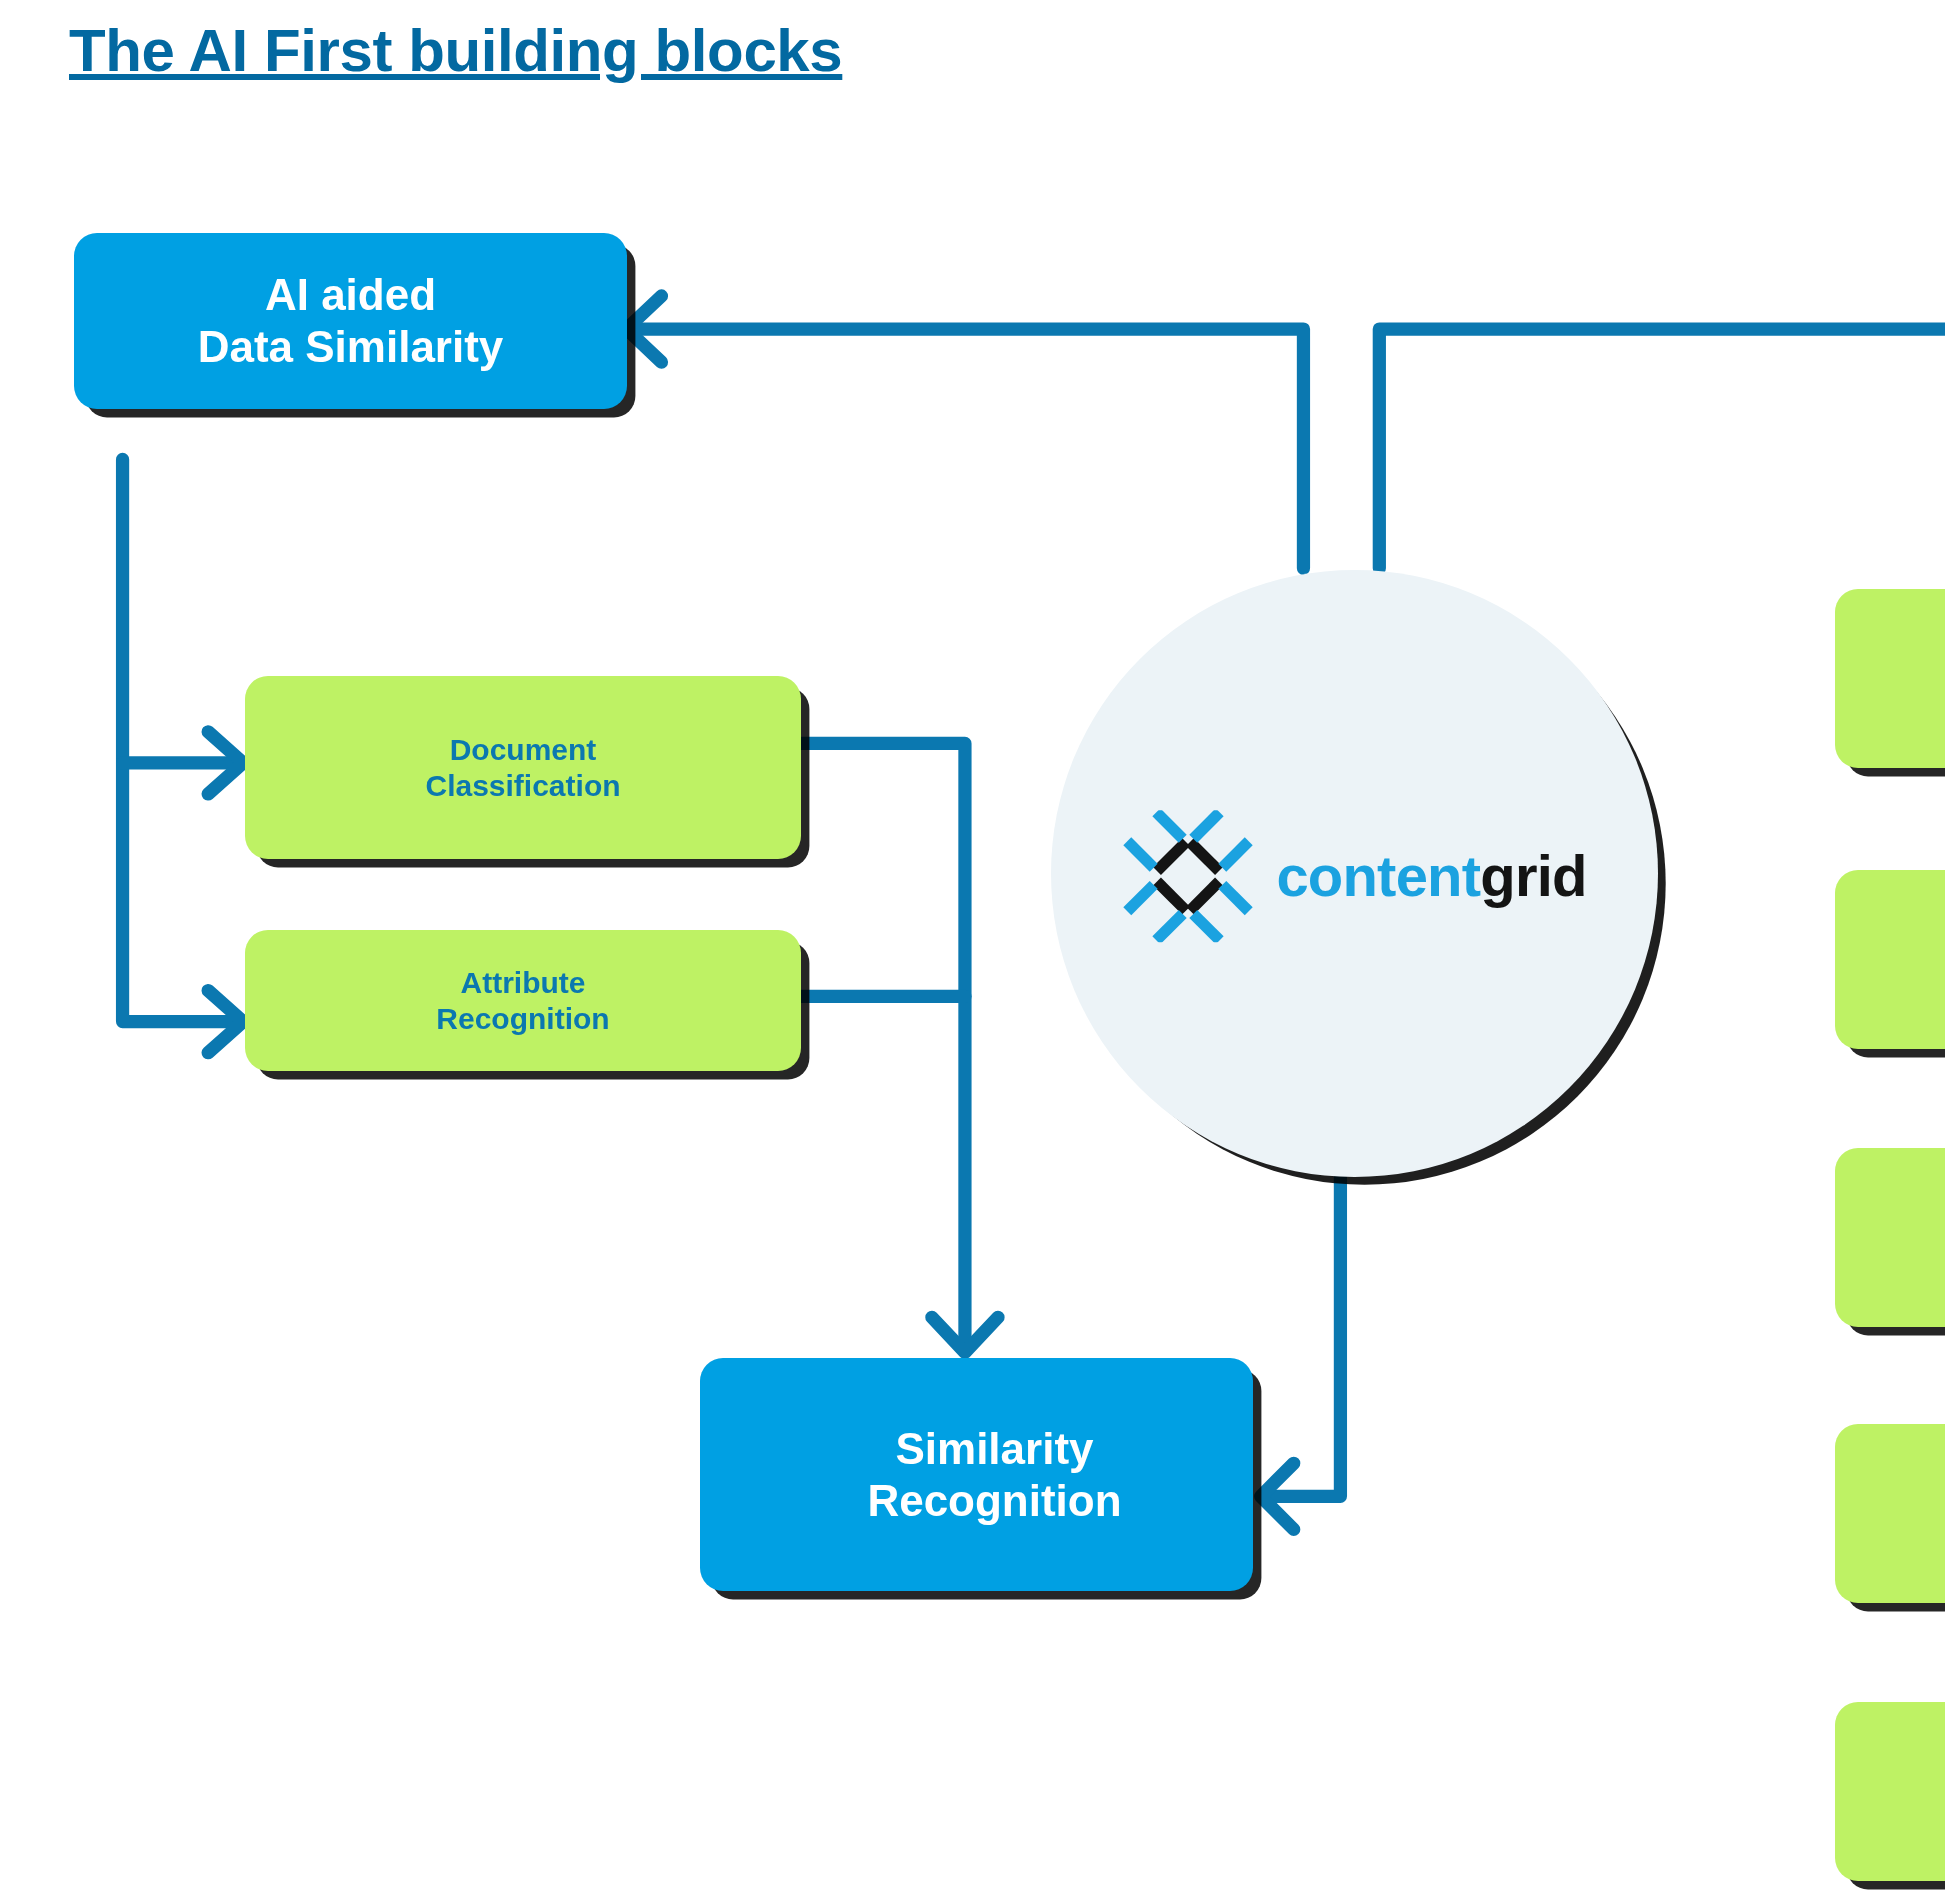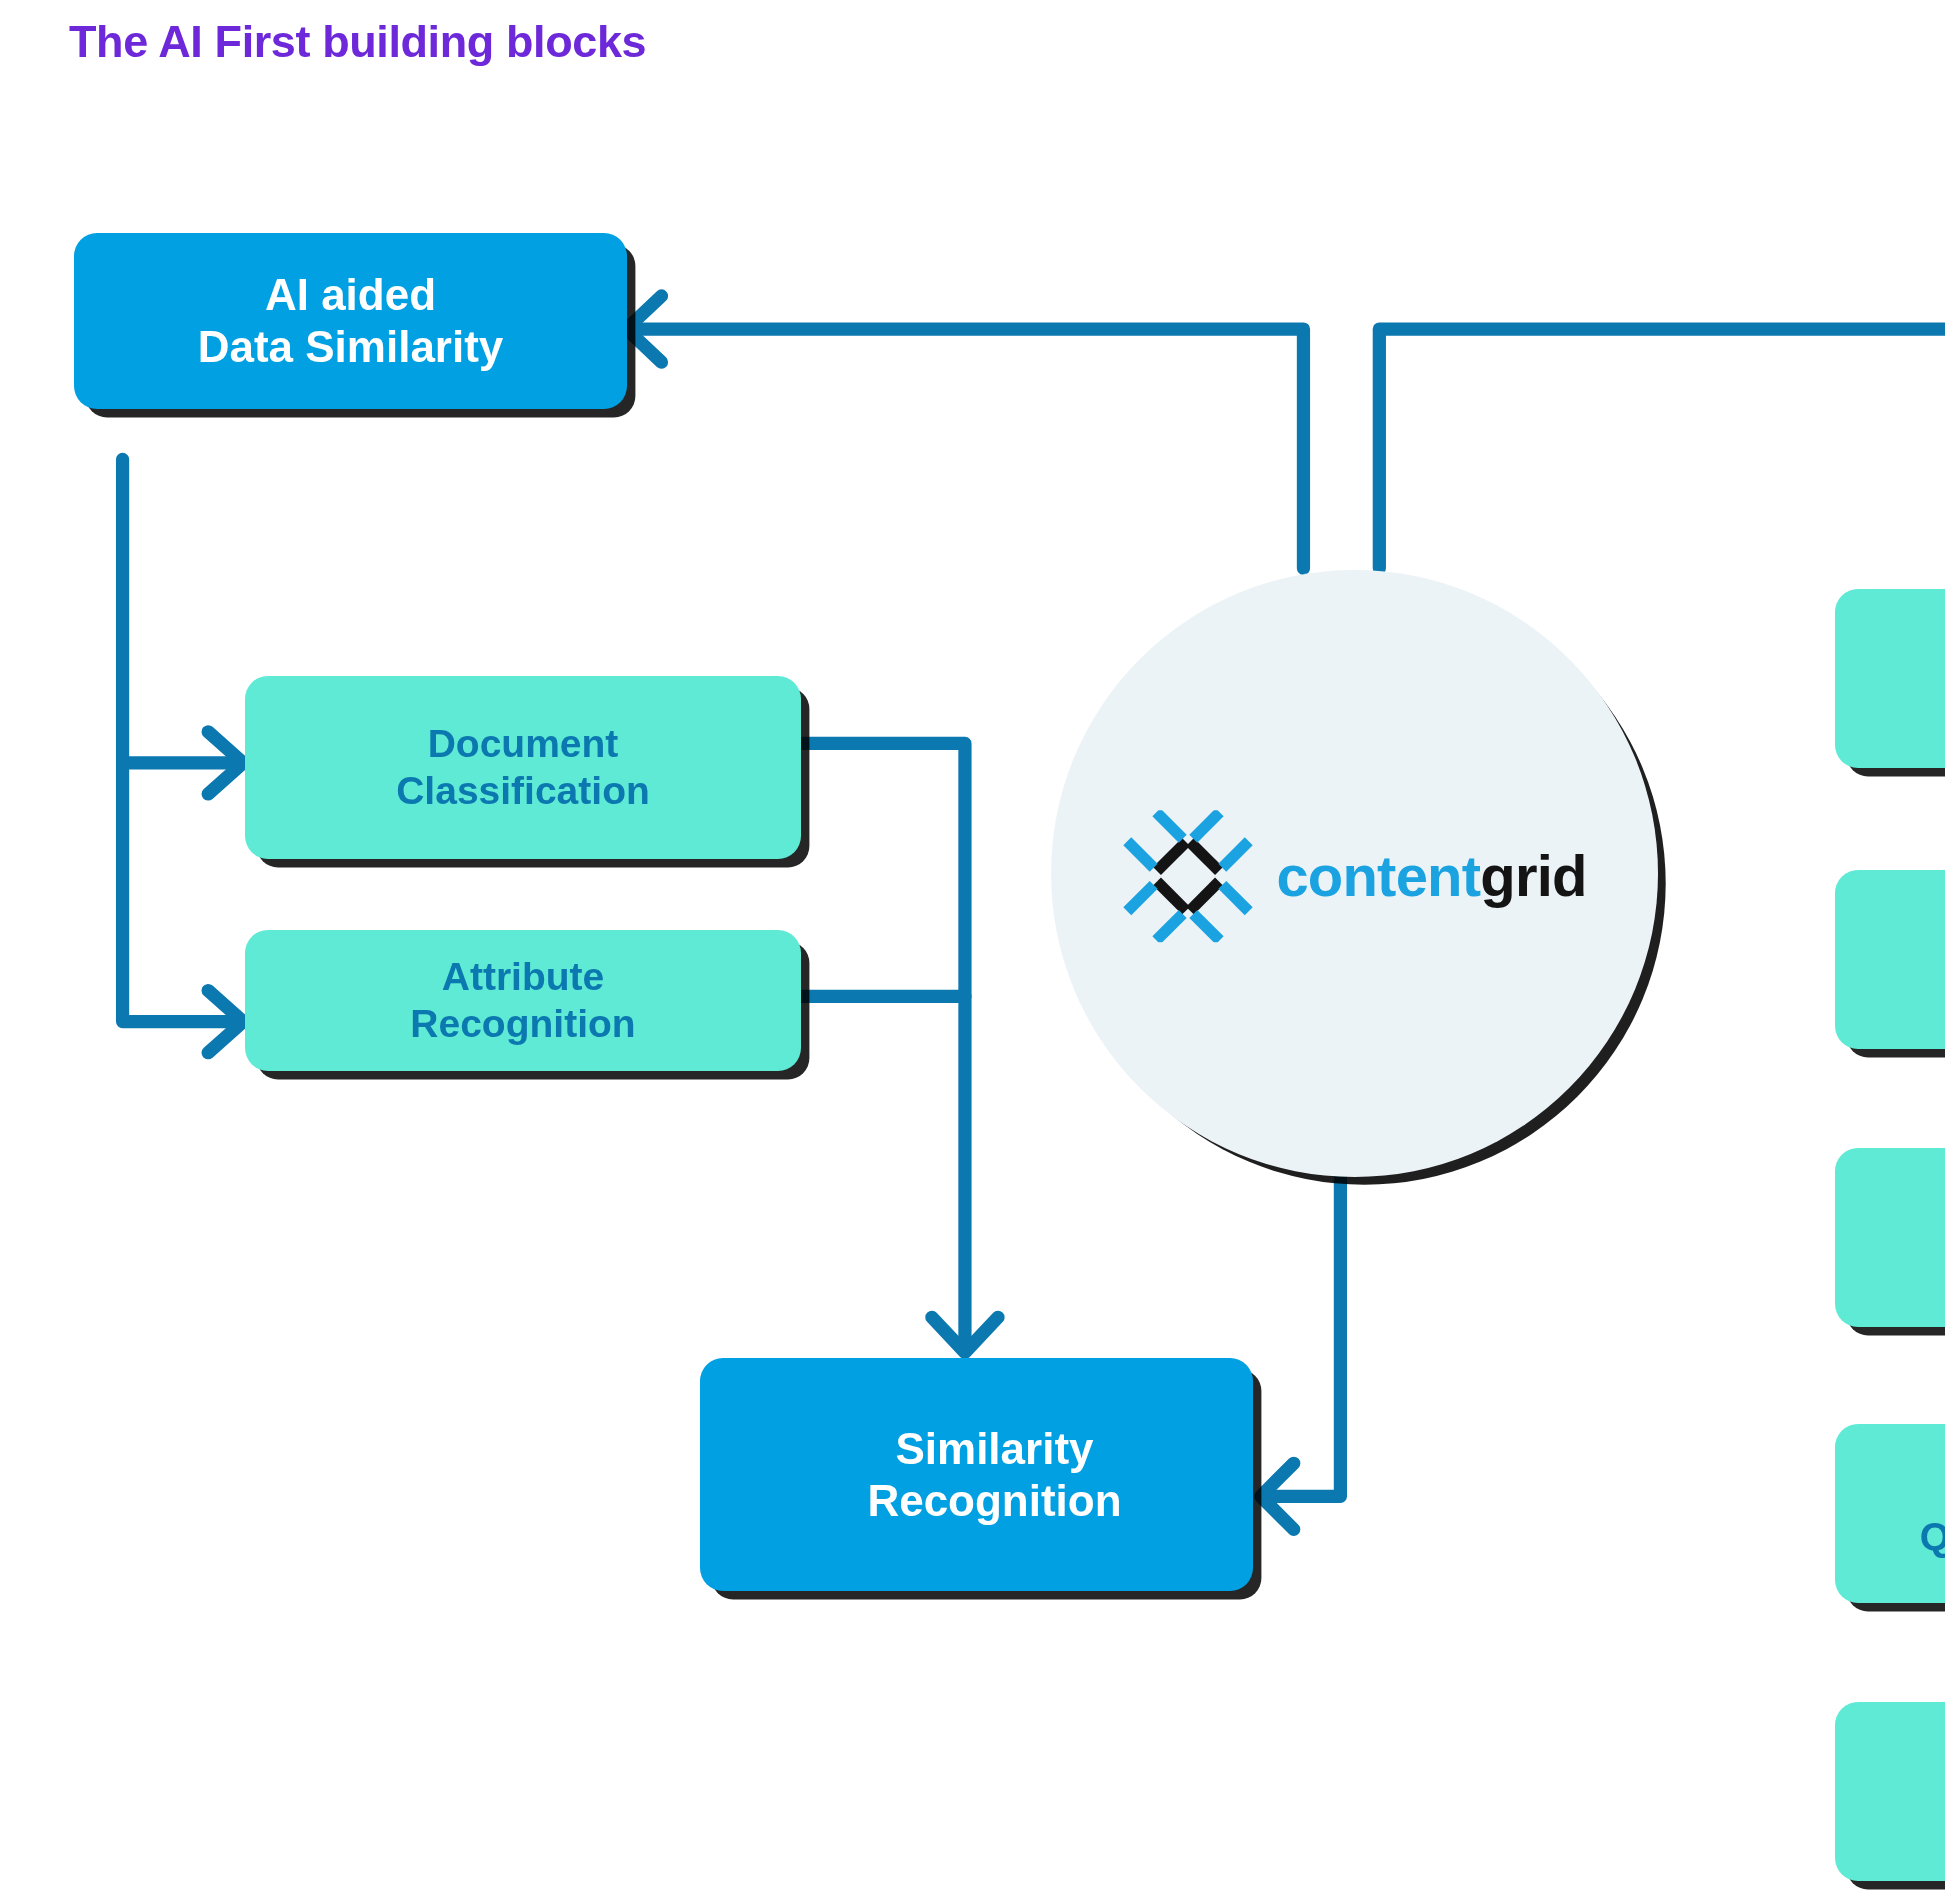--- a/index.html
+++ b/index.html
@@ -19,48 +19,49 @@
     position: absolute;
     inset: 0;
     width: 2668px;
     height: 1895px;
     pointer-events: none;
   }
   .page-title {
     position: absolute;
     left: 69px;
     top: 15.6px;
-    font-size: 45px;
+    font-size: 60px;
     font-weight: bold;
     letter-spacing: -0.4px;
-    color: #6d28d9;
+    color: #0369a1;
     white-space: nowrap;
+    text-decoration: underline;
   }
   .node {
     position: absolute;
     box-sizing: border-box;
     border-radius: 23px;
     display: flex;
     align-items: center;
     justify-content: center;
     text-align: center;
     line-height: 1.18;
     box-shadow: 10px 10px 0 -1.6px rgba(0,0,0,0.85);
   }
   .node-primary {
     background: #00A0E3;
     color: #ffffff;
     font-weight: bold;
     font-size: 44px;
   }
   .node-secondary {
-    background: #5eead4;
+    background: #bef264;
     color: #0B78B0;
     font-weight: bold;
-    font-size: 39px;
+    font-size: 30px;
   }
   .node-label { display: block; padding: 0 15.6px; }
 
   .hub {
     position: absolute;
     border-radius: 50%;
     background: #ECF3F7;
     box-shadow: 10px 10px 0 -2.3px rgba(0,0,0,0.88);
     display: flex;
     align-items: center;

